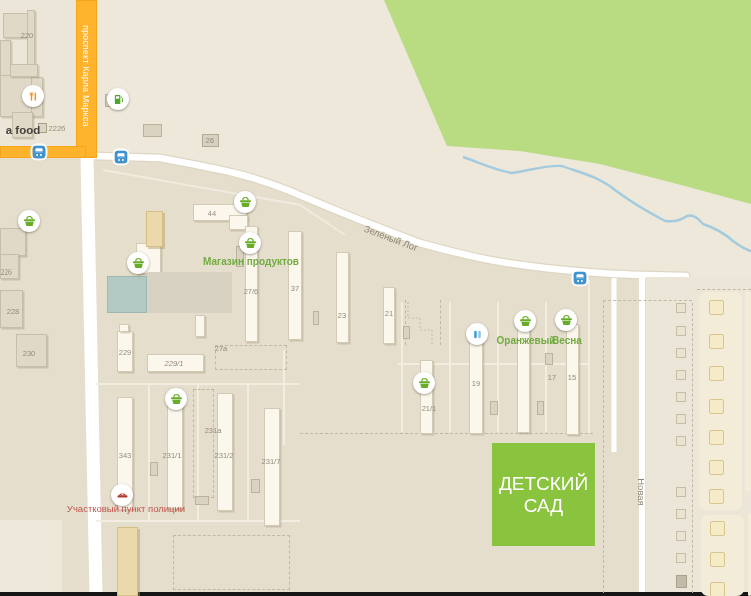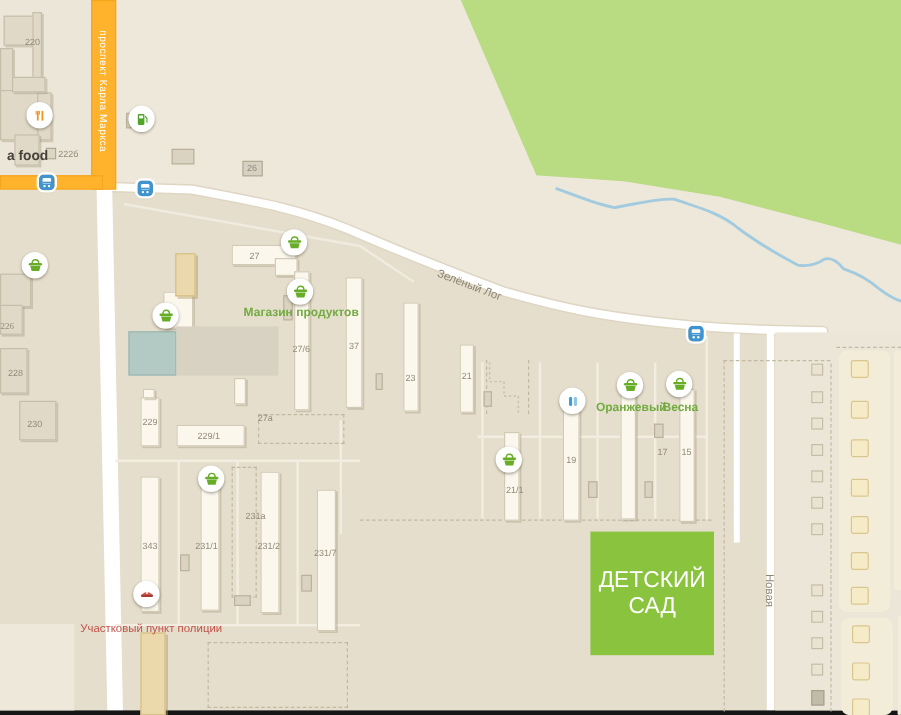--- a/index.html
+++ b/index.html
@@ -300,38 +300,38 @@
       <svg width="9" height="10" viewBox="0 0 9 10">
         <rect x="0.5" y="0.5" width="8" height="9" fill="#dcd5c4" stroke="#a89f89"></rect>
       </svg>
     </div>
     <div class="lbl lbl-num" style="left: 27px; top: 35px;">220</div>
     <div class="lbl lbl-num" style="left: 57px; top: 128px;">222б</div>
     <div class="lbl lbl-num" style="left: 6px; top: 272px; font-family: Liberation Serif, serif;">226</div>
     <div class="lbl lbl-num" style="left: 13px; top: 311px;">228</div>
     <div class="lbl lbl-num" style="left: 29px; top: 353px;">230</div>
     <div class="lbl lbl-num" style="left: 210px; top: 140px;">26</div>
-    <div class="lbl lbl-num" style="left: 212px; top: 213px;">27</div>
+    <div class="lbl lbl-num" style="left: 212px; top: 213px;">44</div>
     <div class="lbl lbl-num" style="left: 251px; top: 291px;">27/6</div>
     <div class="lbl lbl-num" style="left: 295px; top: 288px;">37</div>
     <div class="lbl lbl-num" style="left: 342px; top: 315px;">23</div>
     <div class="lbl lbl-num" style="left: 389px; top: 313px;">21</div>
     <div class="lbl lbl-num" style="left: 221px; top: 348px;">27а</div>
     <div class="lbl lbl-num" style="left: 429px; top: 408px;">21/1</div>
     <div class="lbl lbl-num" style="left: 476px; top: 383px;">19</div>
     <div class="lbl lbl-num" style="left: 552px; top: 377px;">17</div>
     <div class="lbl lbl-num" style="left: 572px; top: 377px;">15</div>
     <div class="lbl lbl-num" style="left: 125px; top: 352px;">229</div>
-    <div class="lbl lbl-num" style="left: 174px; top: 363px;">229/1</div>
+    <div class="lbl lbl-num" style="left: 174px; top: 363px; font-style: italic;">229/1</div>
     <div class="lbl lbl-num" style="left: 125px; top: 455px;">343</div>
     <div class="lbl lbl-num" style="left: 172px; top: 455px;">231/1</div>
     <div class="lbl lbl-num" style="left: 213px; top: 430px;">231а</div>
     <div class="lbl lbl-num" style="left: 224px; top: 455px;">231/2</div>
     <div class="lbl lbl-num" style="left: 271px; top: 461px;">231/7</div>
     <div class="lbl lbl-shop" style="left: 251px; top: 261px;">Магазин продуктов</div>
     <div class="lbl lbl-shop" style="left: 526px; top: 340px;">Оранжевый</div>
     <div class="lbl lbl-shop" style="left: 567px; top: 340px;">Весна</div>
-    <div class="lbl lbl-police" style="left: 126px; top: 524px;">Участковый пункт полиции</div>
+    <div class="lbl lbl-police" style="left: 126px; top: 508px;">Участковый пункт полиции</div>
     <div class="lbl lbl-food" style="left: 23px; top: 130px;">a food</div>
     <div class="lbl lbl-street" style="left: 391px; top: 238px; transform: translate(-50%, -50%) rotate(21deg);">Зелёный Лог</div>
     <div class="lbl lbl-street" style="left: 641px; top: 492px; transform: translate(-50%, -50%) rotate(90deg);">Новая</div>
     <div class="lbl lbl-roadwhite" style="left: 86px; top: 76px; transform: translate(-50%, -50%) rotate(90deg);">проспект Карла Маркса</div>
   </div>
 
 </body></html>

